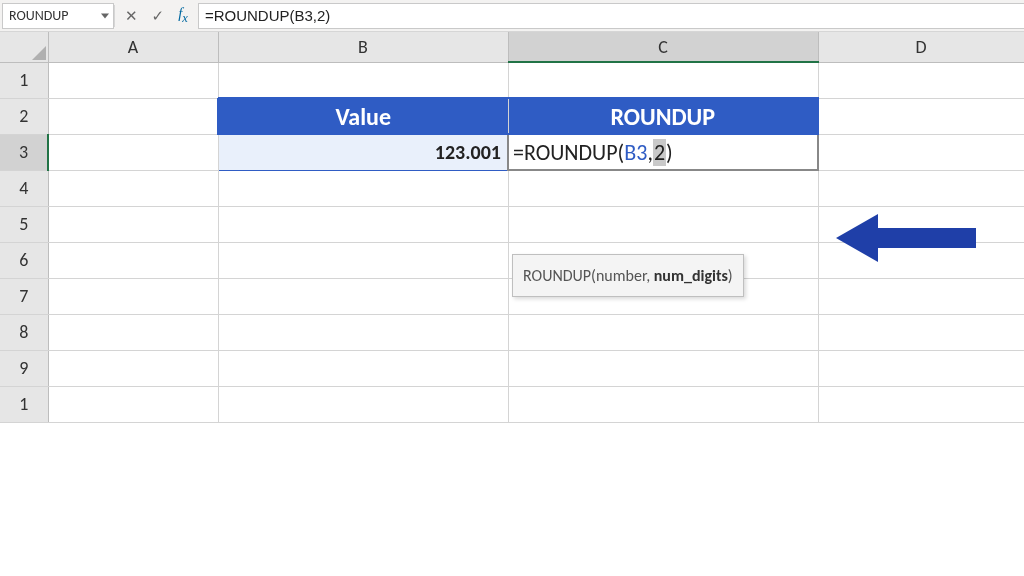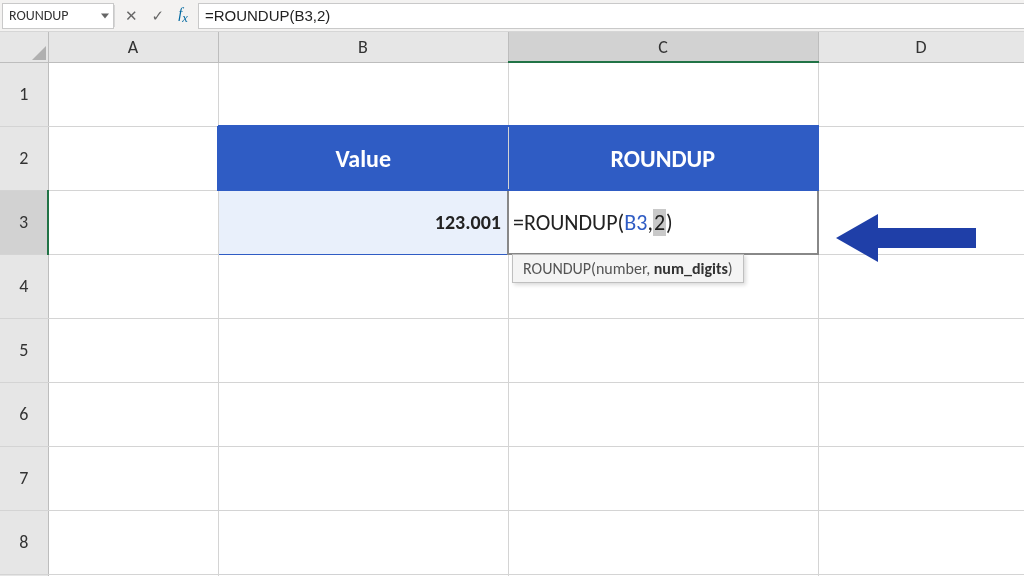--- a/index.html
+++ b/index.html
@@ -119,21 +119,21 @@
     font-size: 18px;
     text-align: center;
   }
   th.rowh.active {
     background: #d2d2d2;
     border-right: 2px solid #217346;
   }
   td {
     border-right: 1px solid #d4d4d4;
     border-bottom: 1px solid #d4d4d4;
-    height: 64px;
+    height: 36px;
     font-size: 20px;
     padding: 0 6px;
     color: #222;
     position: relative;
     background: #fff;
   }
   tr.hr2 td, tr.hr3 td {  }
 
   
   .hdr-cell {
@@ -170,21 +170,21 @@
 
   
   .fn-tip {
     position: absolute;
     left: 512px;
     top: 254px;
     background: #f4f4f4;
     border: 1px solid #bfbfbf;
     color: #555;
     font-size: 16px;
-    padding: 4px 10px;
+    padding: 11px 10px;
     box-shadow: 2px 2px 4px rgba(0,0,0,0.15);
     white-space: nowrap;
   }
   .fn-tip b { color: #333; font-weight: bold; }
 
   
   .arrow {
     position: absolute;
     left: 836px;
     top: 208px;

